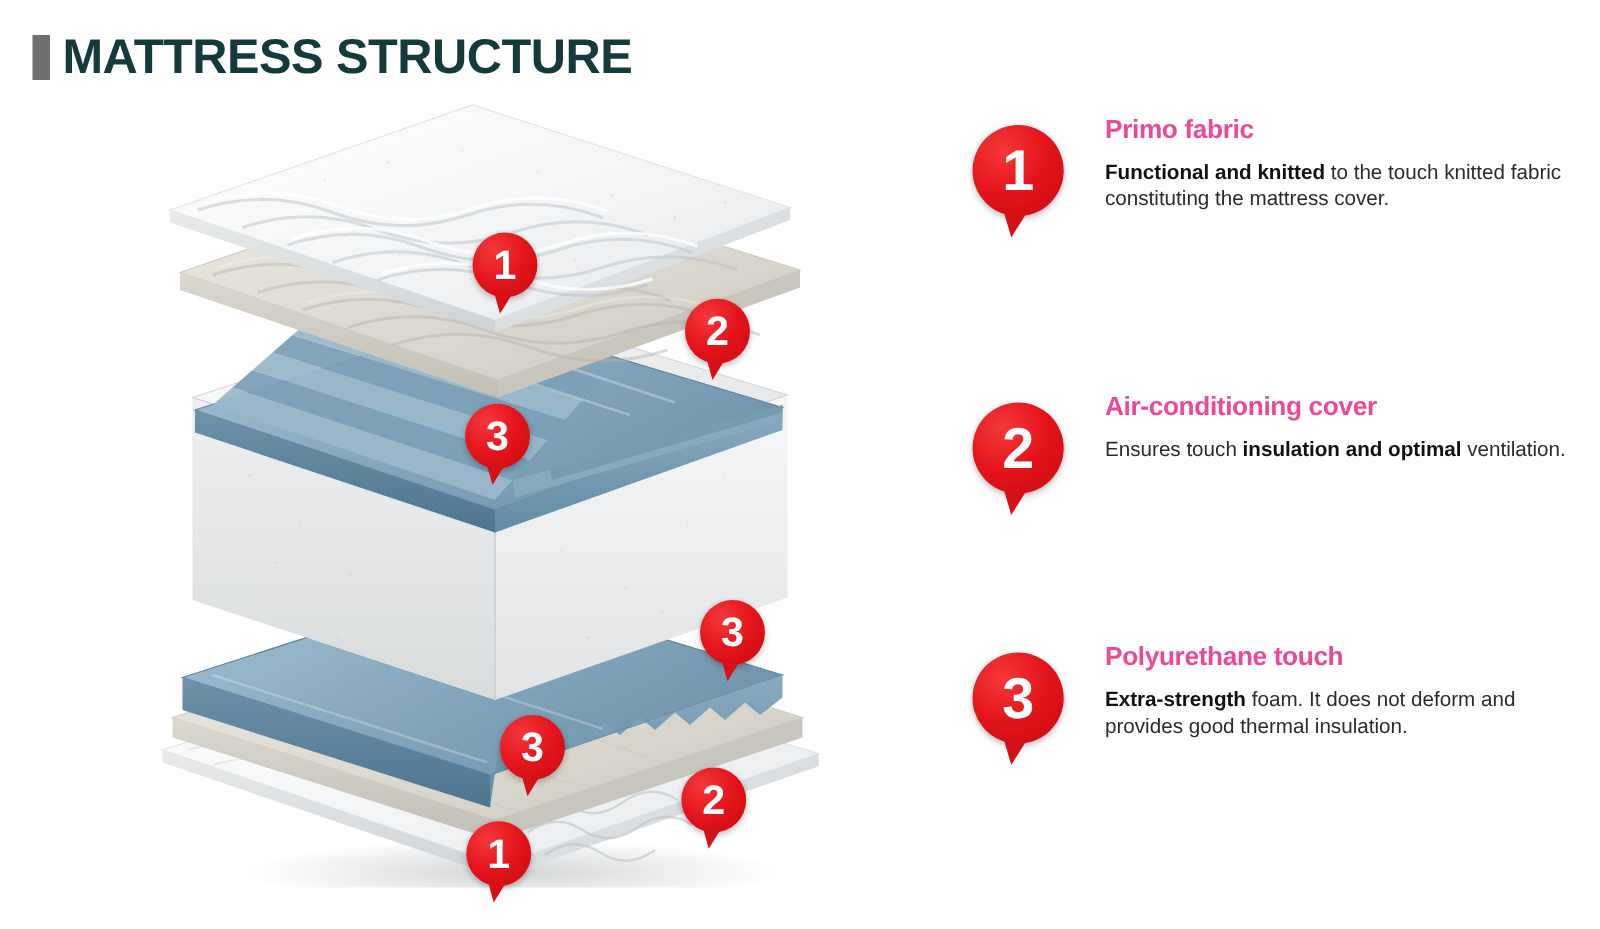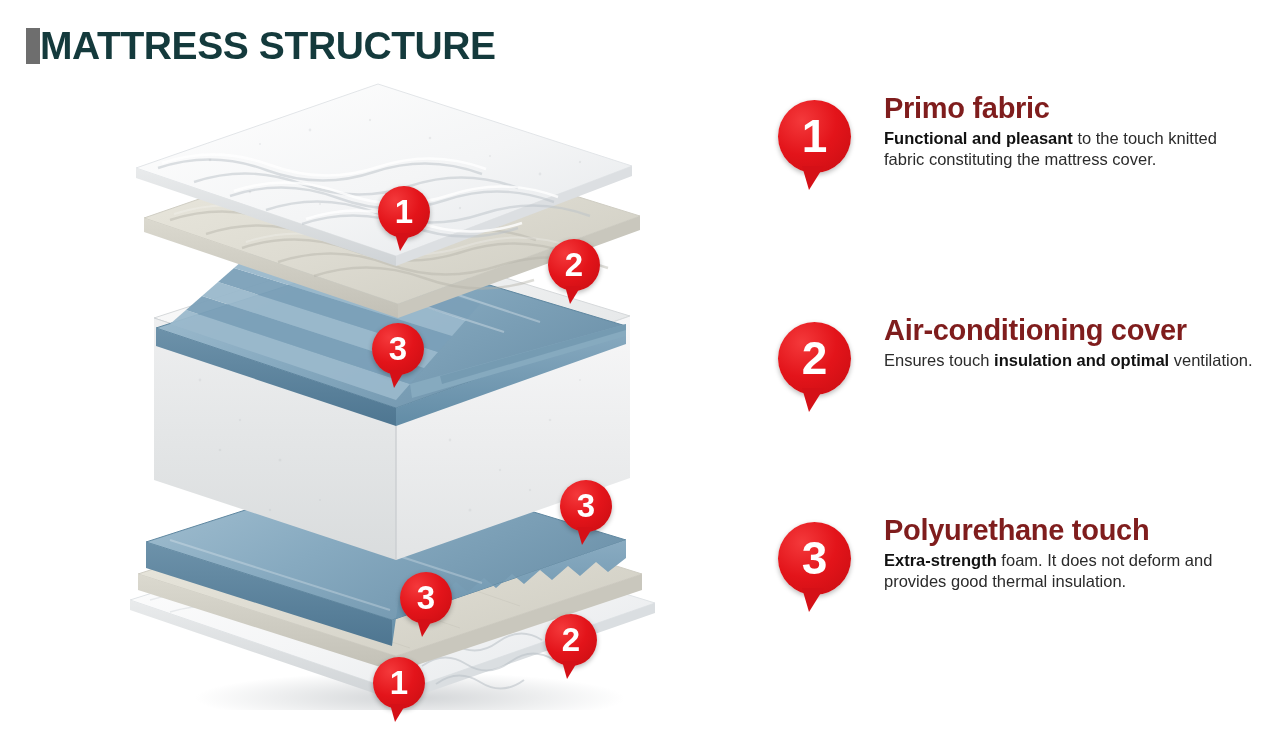--- a/index.html
+++ b/index.html
@@ -16,20 +16,21 @@
     -webkit-font-smoothing: antialiased;
   }
 
   
   #title-block {
     position: absolute;
     left: 26px;
     top: 26px;
     display: flex;
     align-items: center;
+    gap: 10px;
   }
   #title-bar {
     width: 14px;
     height: 36px;
     background: #6e6e6e;
   }
   #title-text {
     font-size: 39px;
     font-weight: bold;
     letter-spacing: -0.4px;
@@ -106,23 +107,23 @@
   
   .info-block {
     position: absolute;
     left: 778px;
     width: 480px;
   }
   .info-head {
     position: absolute;
     left: 106px;
     top: 0;
-    font-size: 29px;
+    font-size: 21px;
     font-weight: bold;
-    color: #7f1d1d;
+    color: #ec4899;
     letter-spacing: -0.3px;
     white-space: nowrap;
   }
   .info-body {
     position: absolute;
     left: 106px;
     top: 36px;
     font-size: 16.5px;
     line-height: 21px;
     color: #2b2b2b;
@@ -363,21 +364,21 @@
   <div class="pin pin-sm" style="left:262px; top:243px;">3</div>
   <div class="pin pin-sm" style="left:450px; top:400px;">3</div>
   <div class="pin pin-sm" style="left:290px; top:492px;">3</div>
   <div class="pin pin-sm" style="left:435px; top:534px;">2</div>
   <div class="pin pin-sm" style="left:263px; top:577px;">1</div>
 </div>
 
 <div class="info-block" style="top:92px;">
   <div class="pin pin-lg" style="left:0; top:8px;">1</div>
   <div class="info-head">Primo fabric</div>
-  <div class="info-body"><b>Functional and pleasant</b><span> to the touch knitted fabric constituting the mattress cover.</span></div>
+  <div class="info-body"><b>Functional and knitted</b><span> to the touch knitted fabric constituting the mattress cover.</span></div>
 </div>
 
 <div class="info-block" style="top:314px;">
   <div class="pin pin-lg" style="left:0; top:8px;">2</div>
   <div class="info-head">Air-conditioning cover</div>
   <div class="info-body"><span>Ensures touch </span><b>insulation and optimal</b><span> ventilation.</span></div>
 </div>
 
 <div class="info-block" style="top:514px;">
   <div class="pin pin-lg" style="left:0; top:8px;">3</div>

